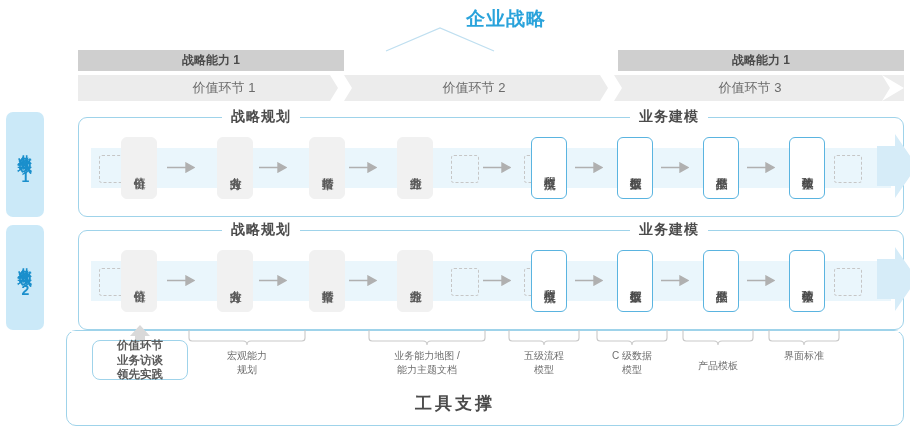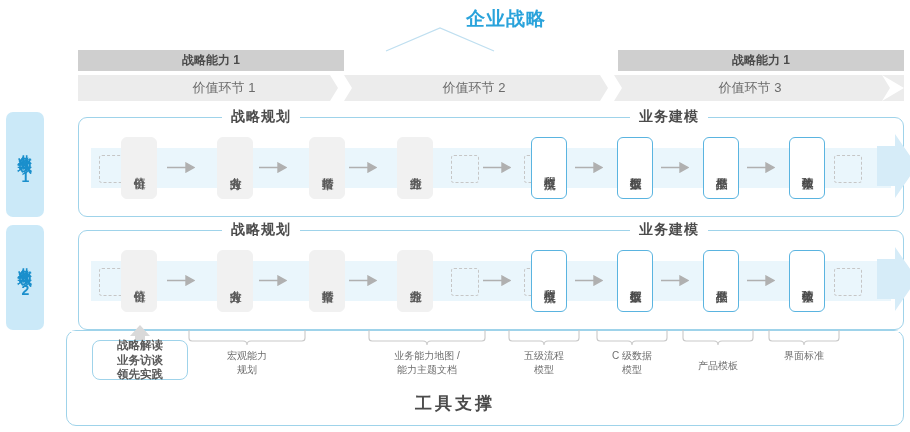--- a/index.html
+++ b/index.html
@@ -356,21 +356,21 @@
   <div id="footer-box"></div>
 
   <div class="mask-white" style="left:67px;top:331px;width:836px;height:1px;"></div>
 
   <svg class="abs" style="left:129px;top:325px;" width="22" height="18">
     <path d="M11,0 L21,11 L16,11 L16,18 L6,18 L6,11 L1,11 Z" fill="#d9d9d9"></path>
   </svg>
 
   <div id="tool-box">
     <div class="tb-text">
-      <div>战略解读</div>
+      <div>价值环节</div>
       <div>业务访谈</div>
       <div>领先实践</div>
     </div>
   </div>
 
   <svg class="bracket" style="left:188px;top:330px;" width="118" height="16">
     <path d="M1,0 L1,8 Q1,11 4,11 L55,11 Q59,11 59,15 Q59,11 63,11 L114,11 Q117,11 117,8 L117,0" fill="none" stroke="#c9c9c9" stroke-width="1.1"></path>
   </svg>
   <svg class="bracket" style="left:368px;top:330px;" width="118" height="16">
     <path d="M1,0 L1,8 Q1,11 4,11 L55,11 Q59,11 59,15 Q59,11 63,11 L114,11 Q117,11 117,8 L117,0" fill="none" stroke="#c9c9c9" stroke-width="1.1"></path>

